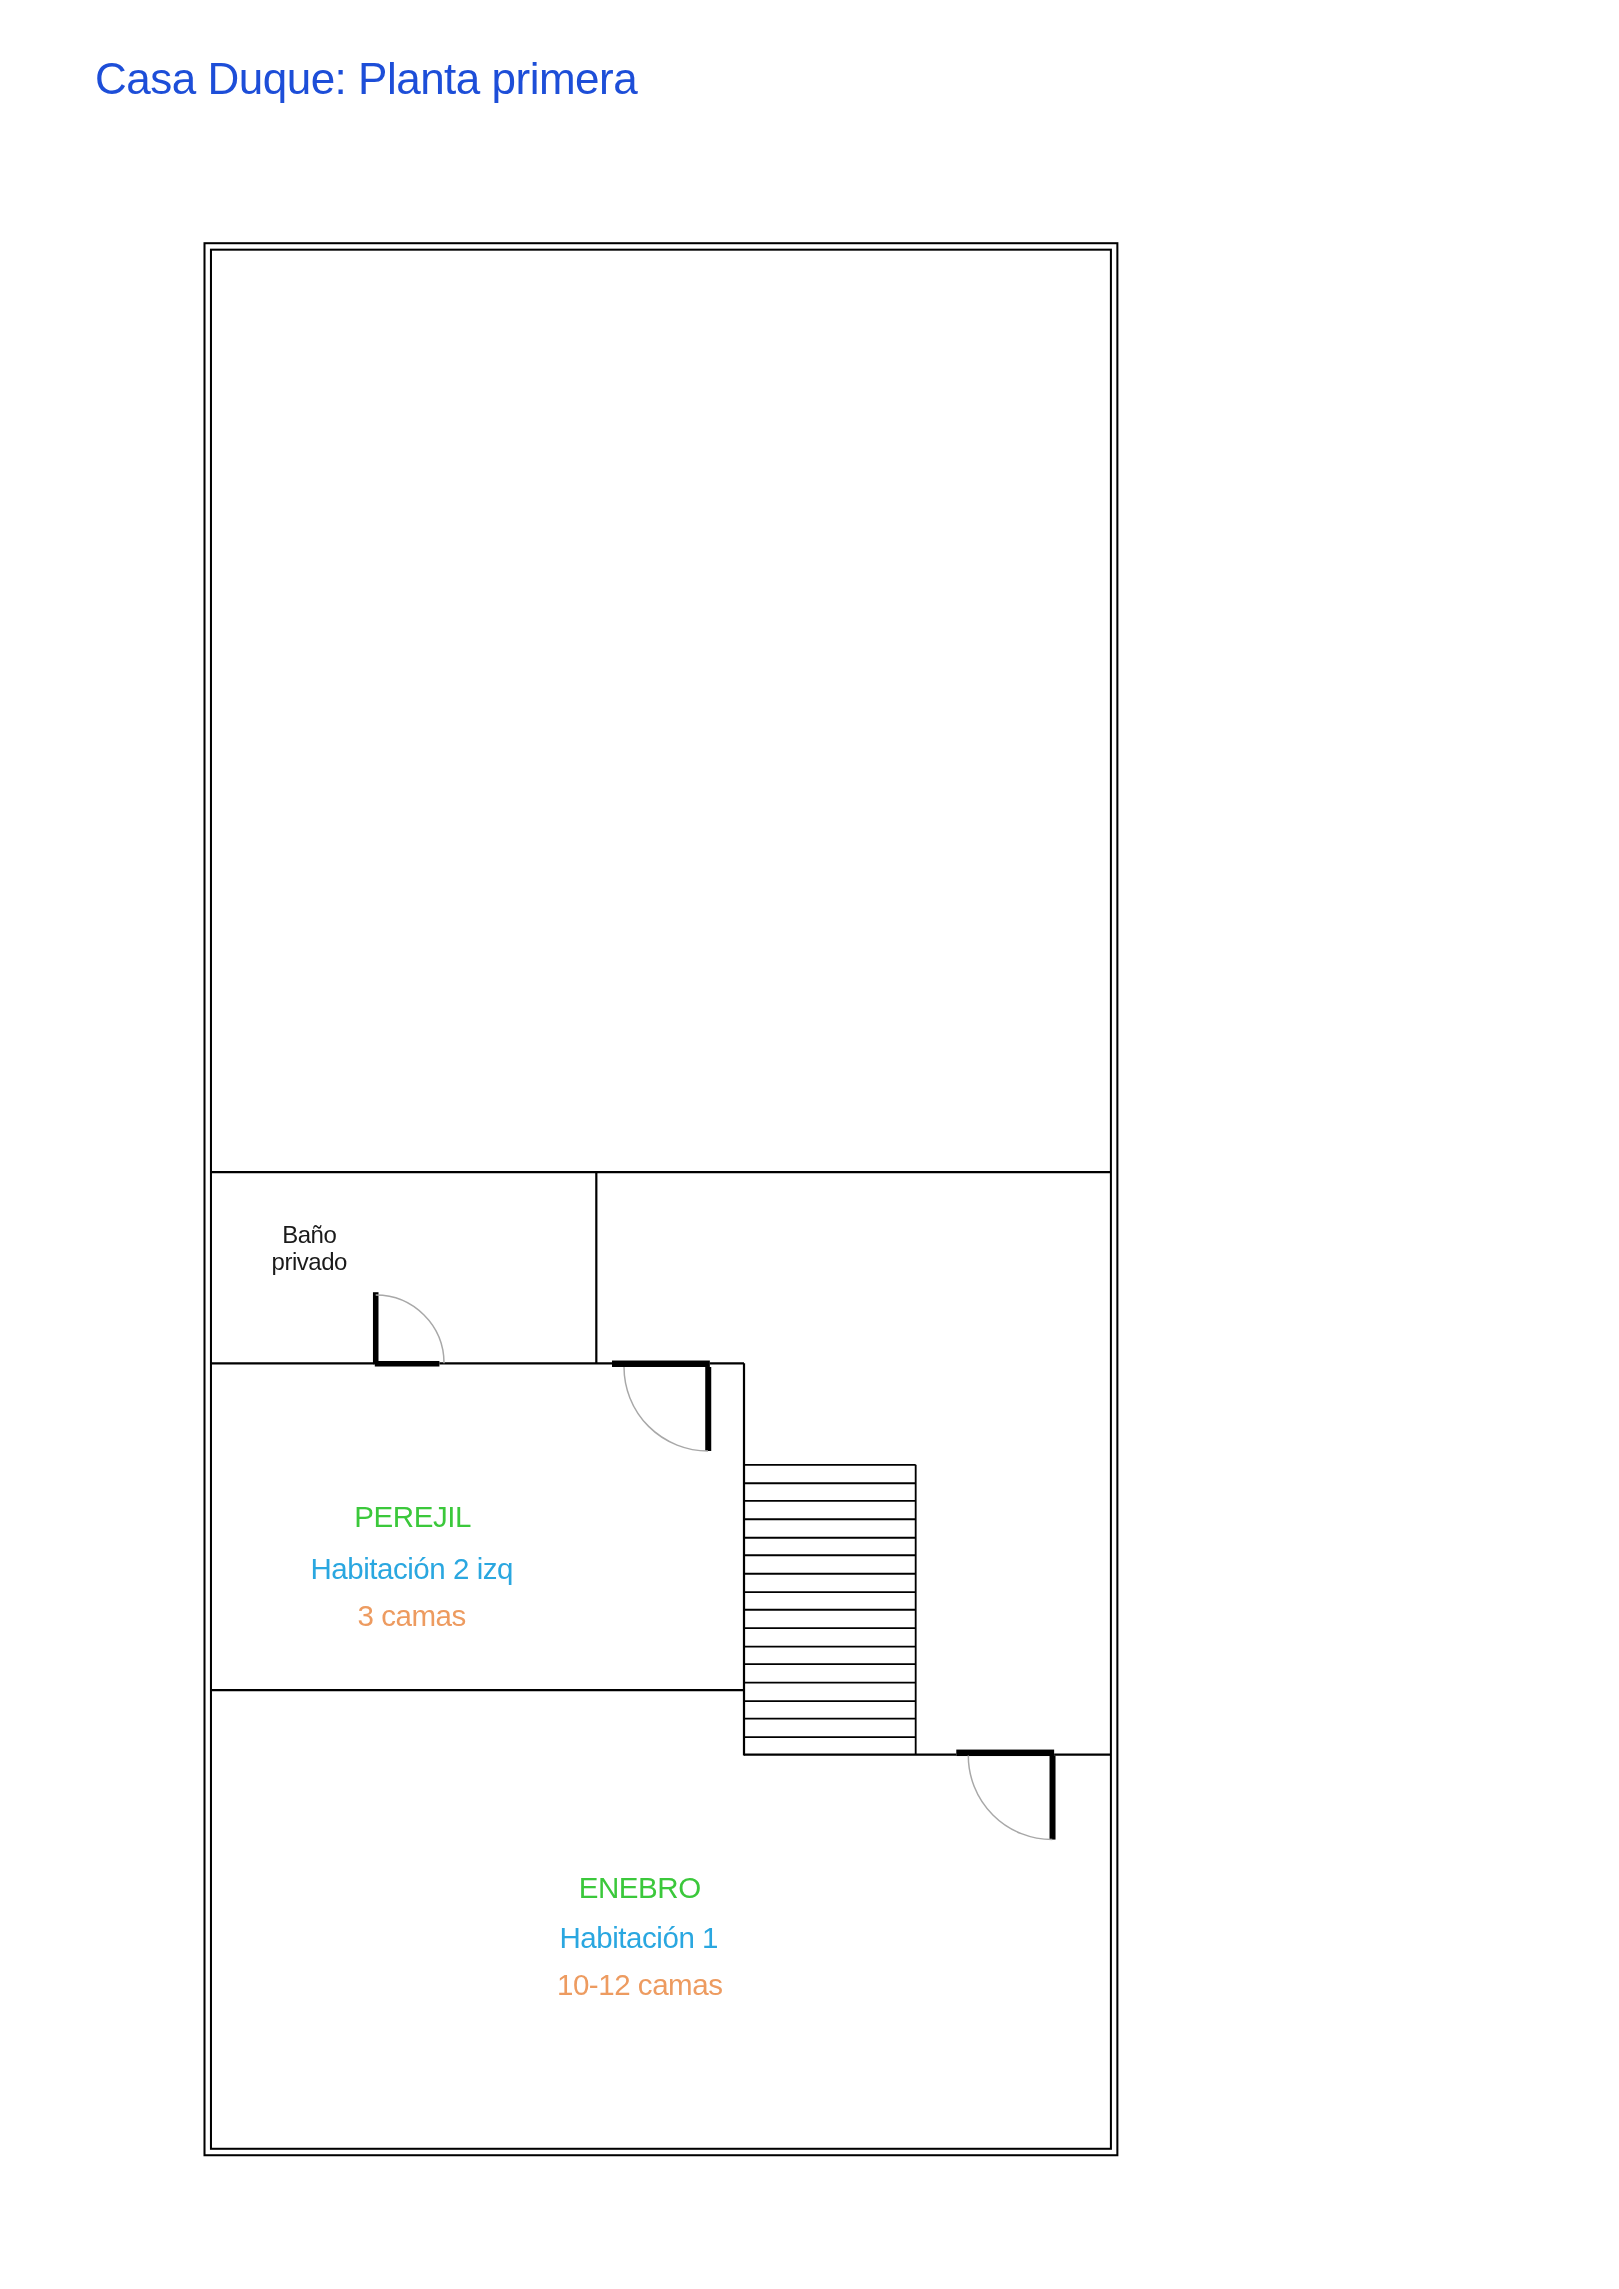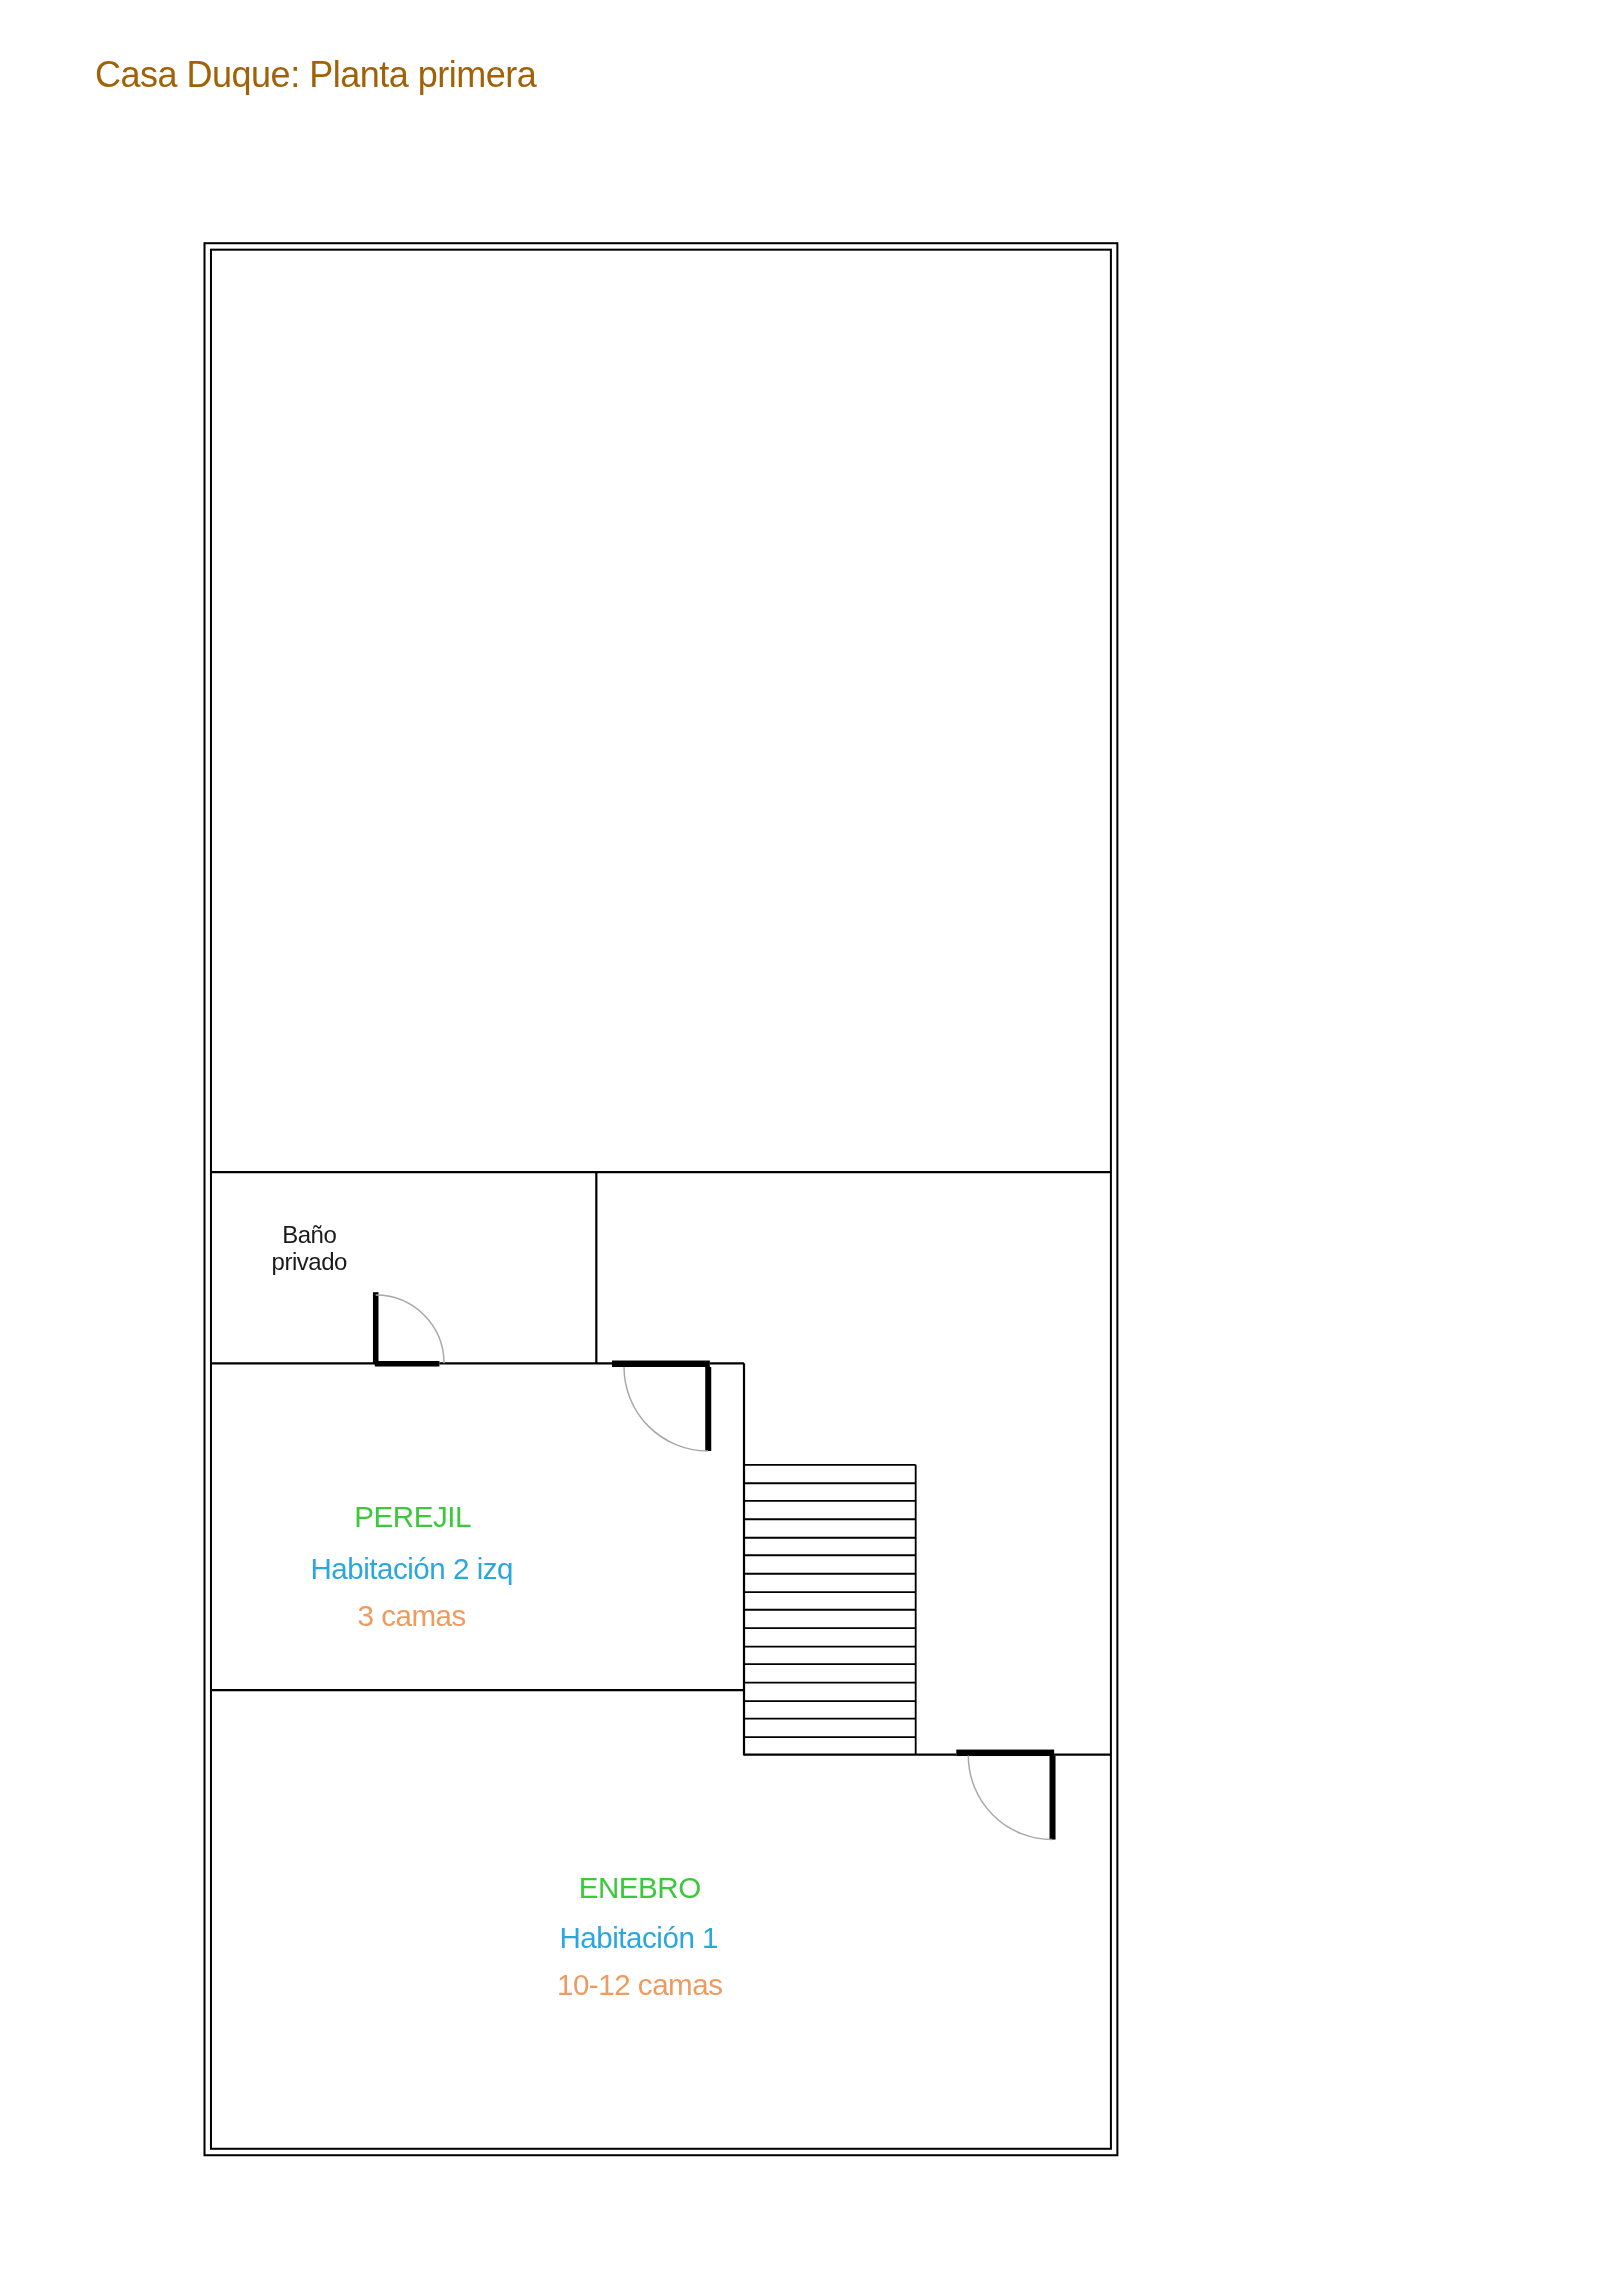--- a/index.html
+++ b/index.html
@@ -12,23 +12,23 @@
     width: 1620px;
     height: 2290px;
     background: #ffffff;
     font-family: "Liberation Sans", "DejaVu Sans", sans-serif;
     overflow: hidden;
   }
   .doc-title {
     position: absolute;
     left: 95px;
     top: 54px;
-    font-size: 36px;
+    font-size: 44px;
     font-weight: 400;
-    color: #a16207;
+    color: #1d4ed8;
     letter-spacing: -0.5px;
     white-space: nowrap;
   }
   .plan-svg {
     position: absolute;
     left: 0;
     top: 0;
     width: 1620px;
     height: 2290px;
   }

